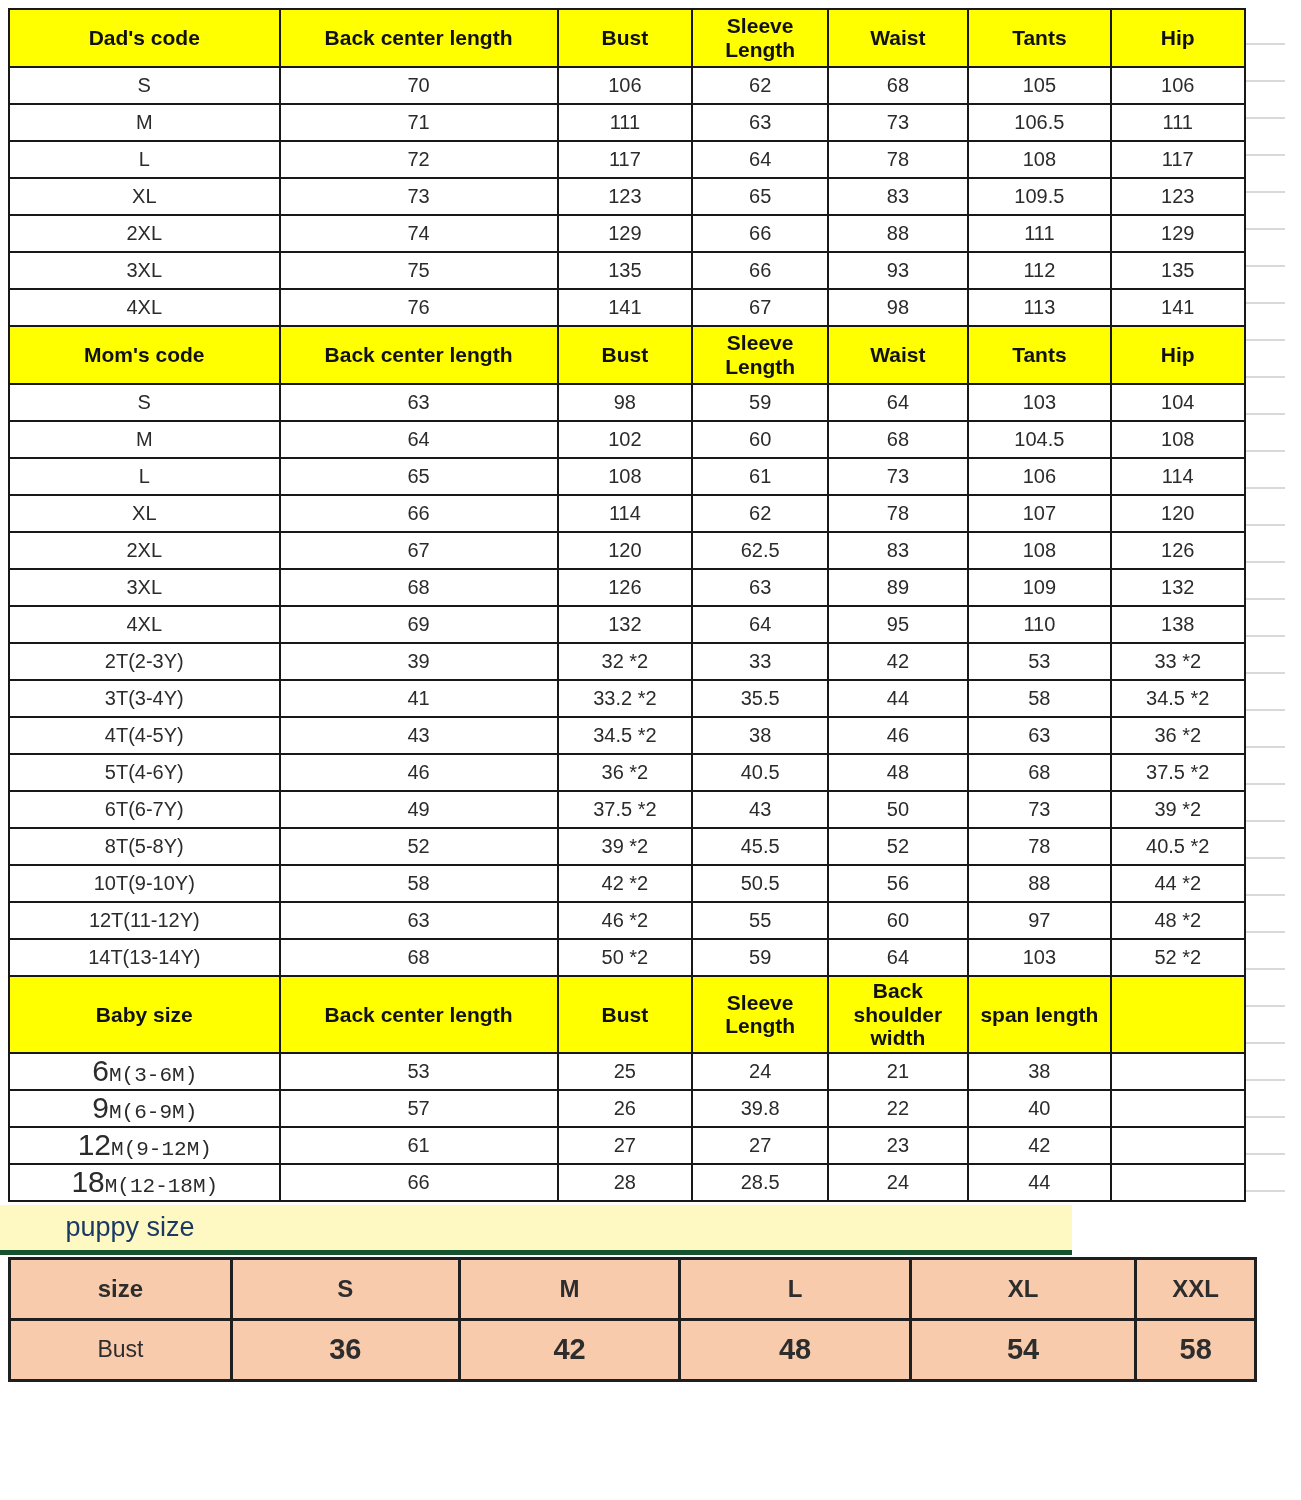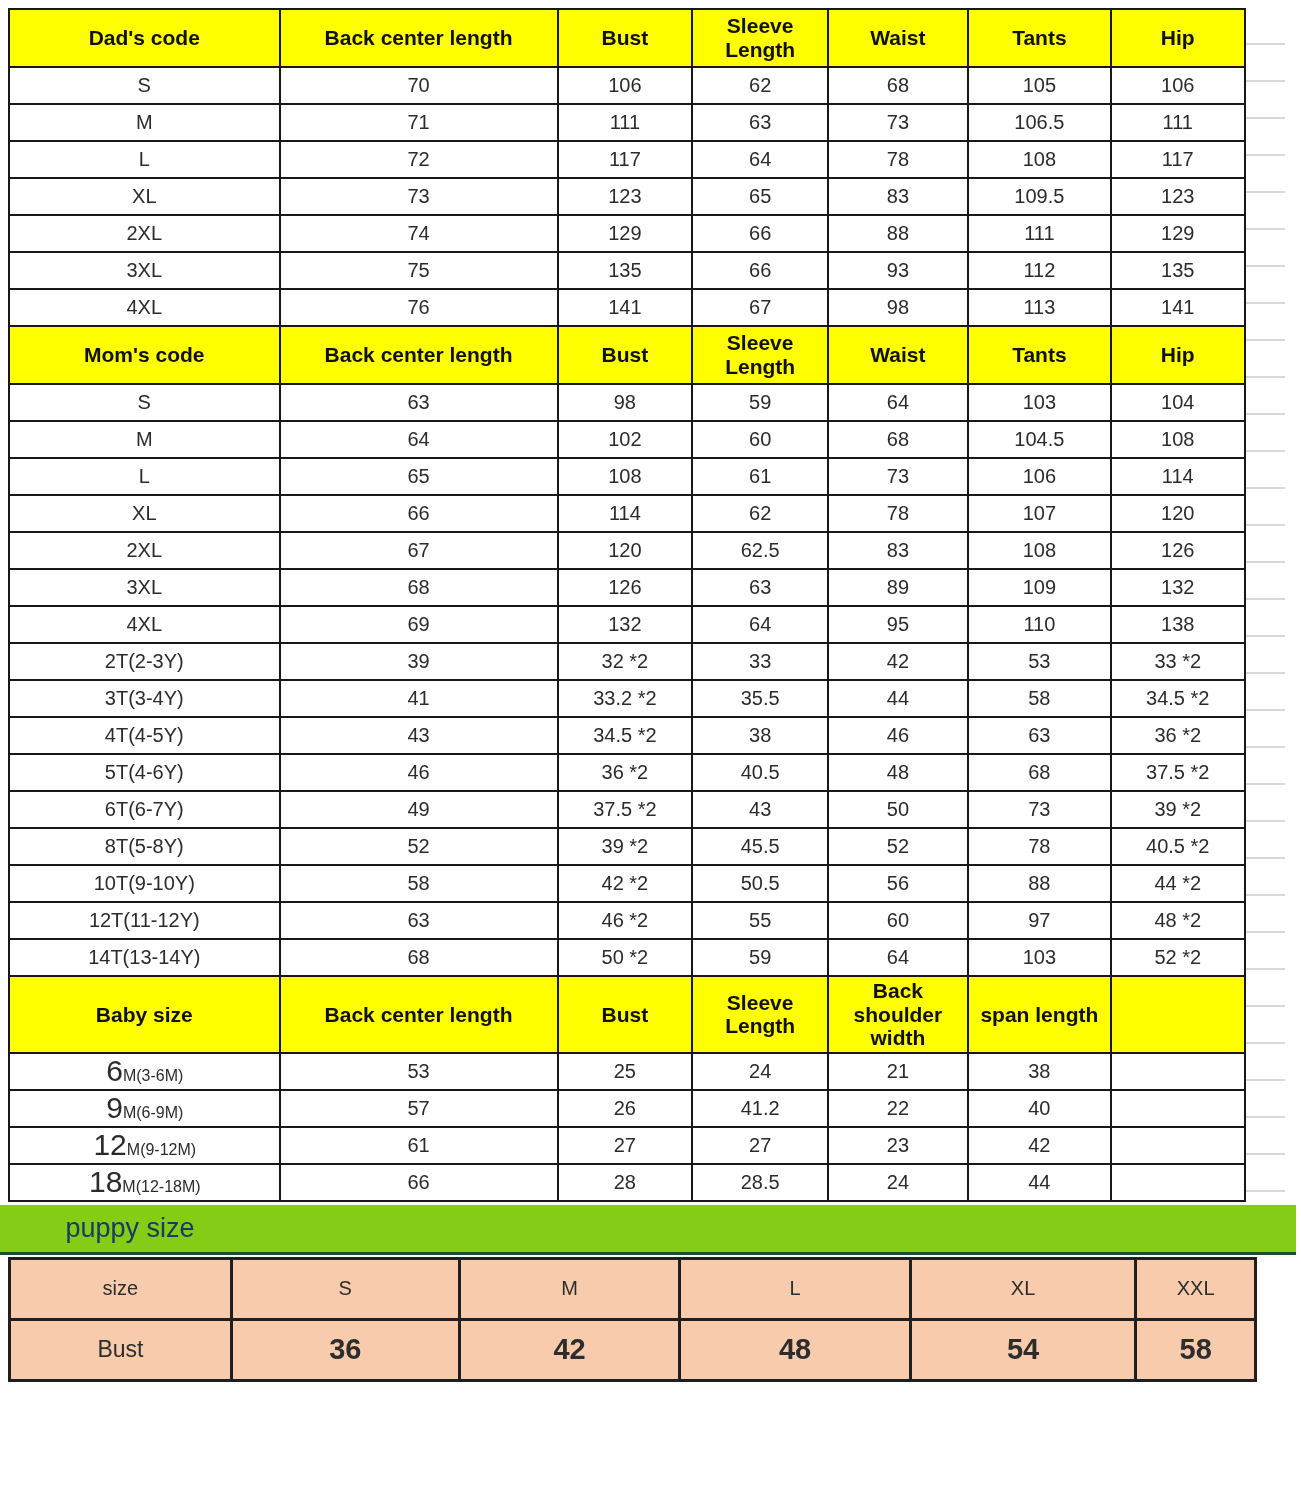--- a/index.html
+++ b/index.html
@@ -23,46 +23,46 @@
   }
   table.main td { font-size: 20px; color: #2b2b2b; height: 37px; }
 
   .c-blue  { color: #3f8fd2; }
   .c-navy  { color: #2e3f60; }
   .c-red   { color: #e32424; }
   .c-black { color: #2b2b2b; }
 
   td.baby-label { text-align: left; padding-left: 1px; white-space: nowrap; }
   .b-num  { font-size: 30px; }
-  .b-rest { font-size: 16px; }
+  .b-rest { font-size: 21px; font-family: Liberation Mono, monospace; }
 
   th.ghost, td.ghost { background: #fff; border: 1px solid #e0e0e0; }
 
   .gridstrip {
     width: 40px;
     background: repeating-linear-gradient(to bottom,
       #ffffff 0px, #ffffff 35px, #d9d9d9 35px, #d9d9d9 37px);
   }
 
   
   .puppy-bar {
-    margin-top: 3px; width: 1296px; height: 50px;
-    background: #84cc16; border-bottom: 3px solid #14532d;
+    margin-top: 3px; width: 1072px; height: 50px;
+    background: #fef9c3; border-bottom: 5px solid #14532d;
     display: flex; align-items: center;
   }
   .puppy-bar .bar-title {
     display: block; width: 260px; text-align: center;
     font-size: 27px; color: #1b3a63;
   }
   table.puppy { border-collapse: collapse; table-layout: fixed; width: 1249px; margin: 2px 0 0 8px; }
   table.puppy th, table.puppy td {
     border: 3px solid #1f1f1f; background: #f8cbad; height: 61px;
     text-align: center; vertical-align: middle; color: #2d2d2d;
   }
-  table.puppy th { font-size: 20px; font-weight: 400; }
+  table.puppy th { font-size: 24px; font-weight: 700; }
   table.puppy td.p-label { font-size: 23px; font-weight: 400; }
   table.puppy td.p-val   { font-size: 29px; font-weight: 700; }
 </style>
 </head>
 <body>
 
 <div class="sheet">
 
   <div class="grid-area">
     <table class="main">
@@ -316,21 +316,21 @@
             <td class="c-black">25</td>
             <td class="c-black">24</td>
             <td class="c-black">21</td>
             <td class="c-black">38</td>
             <td class="ghost"></td>
           </tr>
           <tr>
             <td class="baby-label c-black"><span class="b-num">9</span><span class="b-rest">M(6-9M)</span></td>
             <td class="c-black">57</td>
             <td class="c-black">26</td>
-            <td class="c-black">41.2</td>
+            <td class="c-black">39.8</td>
             <td class="c-black">22</td>
             <td class="c-black">40</td>
             <td class="ghost"></td>
           </tr>
           <tr>
             <td class="baby-label c-black"><span class="b-num">12</span><span class="b-rest">M(9-12M)</span></td>
             <td class="c-black">61</td>
             <td class="c-black">27</td>
             <td class="c-black">27</td>
             <td class="c-black">23</td>

